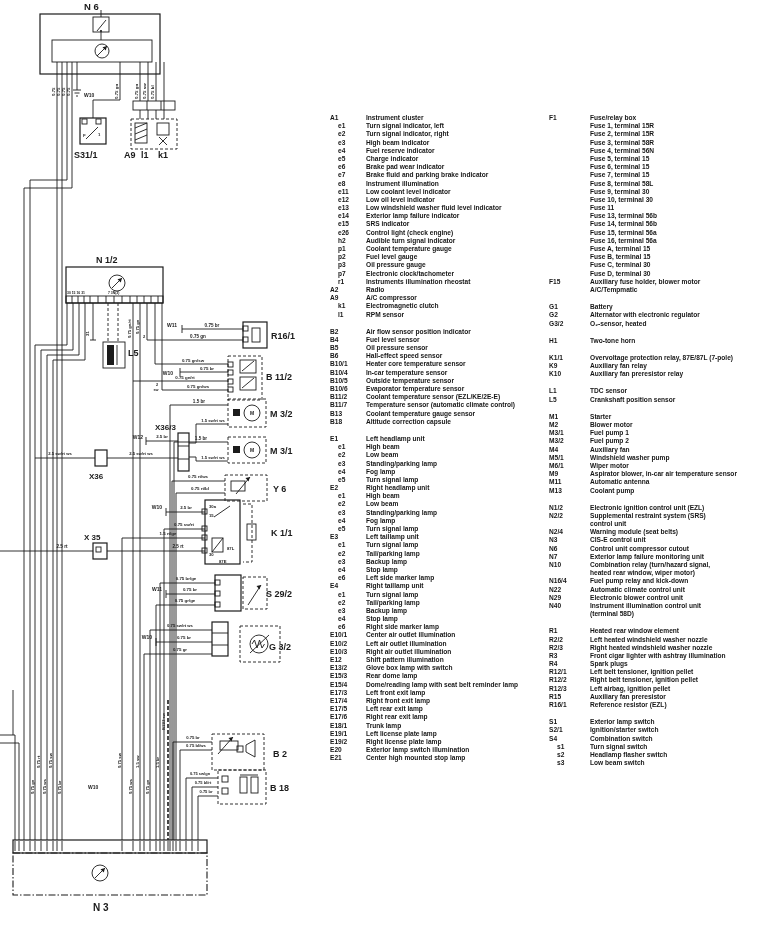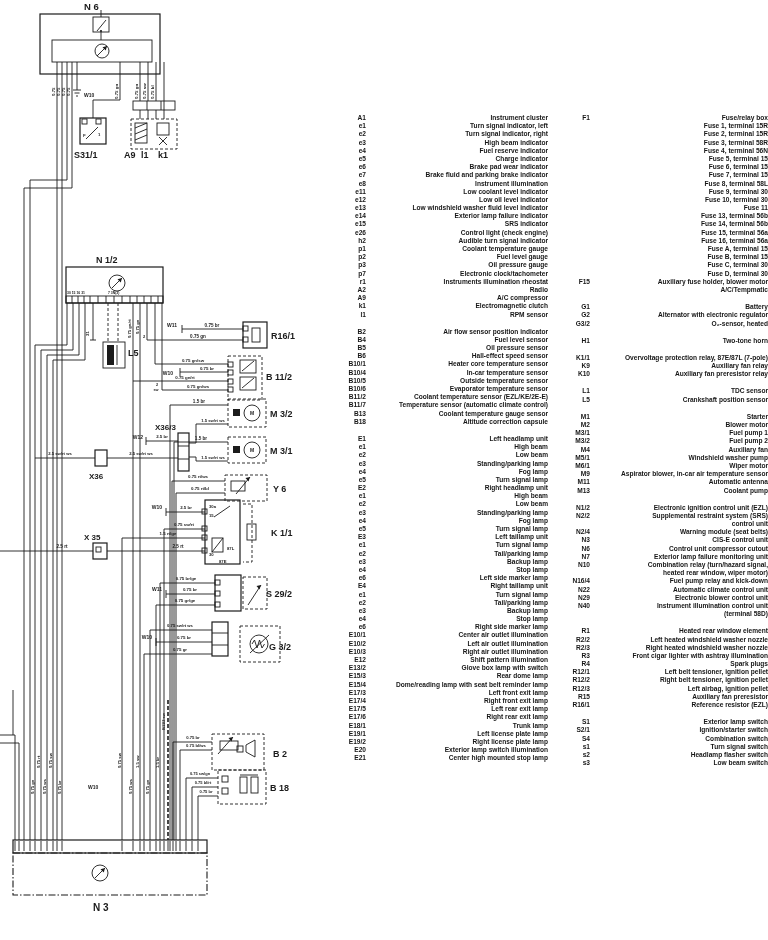--- a/index.html
+++ b/index.html
@@ -1,17 +1,17 @@
 <!DOCTYPE html>
 <html><head>
 <meta charset="utf-8">
 <style>
   html,body{margin:0;padding:0;background:#f7f7f5;}
   .page{position:relative;width:768px;height:940px;background:#ffffff;overflow:hidden;
-        font-family:"Liberation Sans",sans-serif;color:#1b1b1b;text-align:right;}
+        font-family:"Liberation Sans",sans-serif;color:#1b1b1b;}
   svg{position:absolute;left:0;top:0;}
   svg .w{stroke:#1b1b1b;stroke-width:0.9;fill:none;}
   svg .w2{stroke:#1b1b1b;stroke-width:1.2;fill:none;}
   svg .wd{stroke:#1b1b1b;stroke-width:0.9;fill:none;stroke-dasharray:3 2;}
   svg .wdb{stroke:#1b1b1b;stroke-width:1.6;fill:none;stroke-dasharray:4 2;}
   svg .dd{stroke:#1b1b1b;stroke-width:1.1;fill:none;stroke-dasharray:7 2 1.5 2;}
   svg .fl{fill:#1b1b1b;stroke:none;}
   svg .slabel{font-family:"Liberation Sans",sans-serif;font-weight:700;fill:#1b1b1b;}
   .legend{position:absolute;top:114px;}
   #legend-col1{left:330px;width:218px;}

